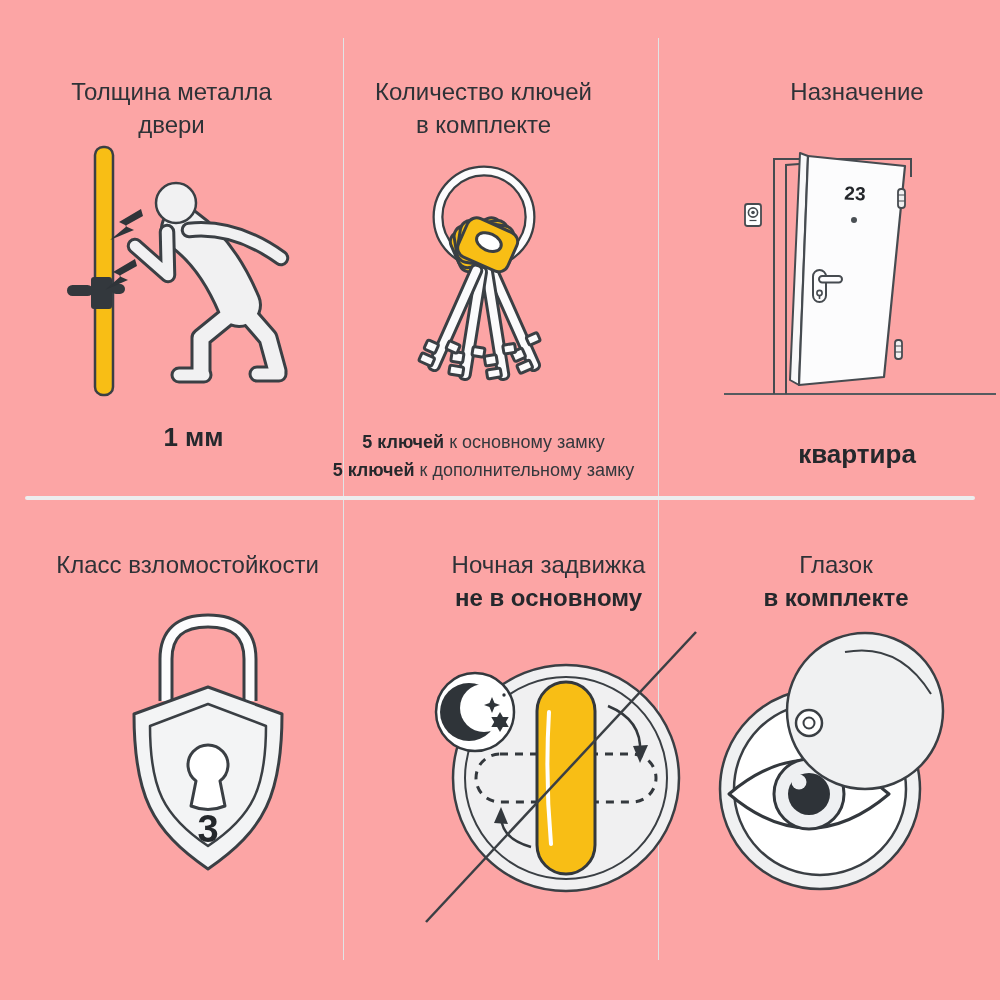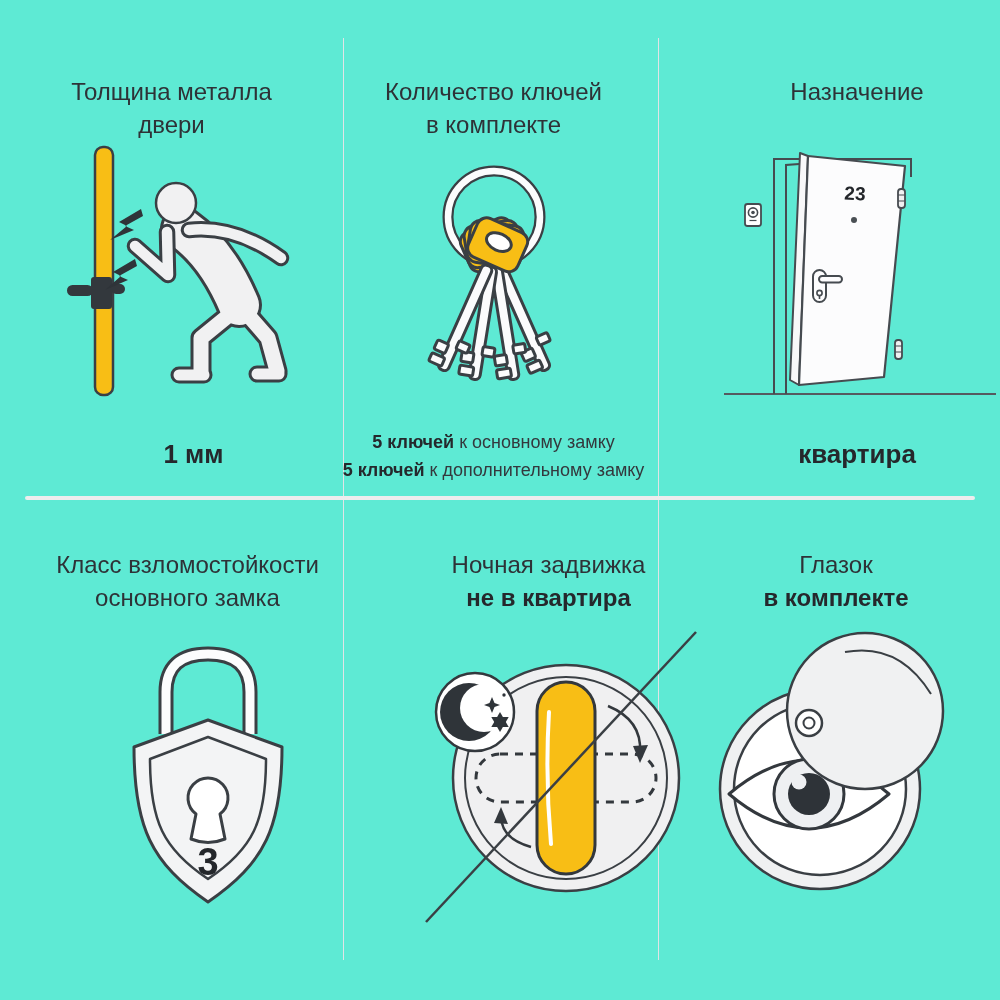--- a/index.html
+++ b/index.html
@@ -1,22 +1,22 @@
 <!DOCTYPE html>
 <html><head>
 <meta charset="utf-8">
 <style>
   html,body{margin:0;padding:0;background:#fff;}
-  #stage{position:relative;width:1000px;height:1000px;background:#5eead4;overflow:hidden;
+  #stage{position:relative;width:1000px;height:1000px;background:#fca5a5;overflow:hidden;
          font-family:"Liberation Sans", sans-serif;}
   .vdiv{position:absolute;top:38px;bottom:40px;width:1px;background:#e1e4e6;}
   .hdiv{position:absolute;left:25px;right:25px;top:496px;height:4px;background:#ededee;border-radius:2px;}
   .panel{position:absolute;display:flex;flex-direction:column;align-items:center;}
   .p1{left:0;top:30px;width:343px;height:466px;}
-  .p2{left:336px;top:30px;width:315px;height:466px;}
+  .p2{left:326px;top:30px;width:315px;height:466px;}
   .p3{left:658px;top:30px;width:342px;height:466px;padding-left:28px;}
   .p4{left:16px;top:520px;width:343px;height:480px;}
   .p5{left:343px;top:520px;width:315px;height:480px;padding-left:48px;}
   .p6{left:658px;top:520px;width:356px;height:480px;}
   .title{margin-top:45px;font-size:24px;font-weight:500;color:#2e3237;text-align:center;line-height:1.38;}
   .p4 .title,.p5 .title,.p6 .title{margin-top:28px;}
   .title .bold{font-weight:700;color:#25282c;}
   .caption{font-size:26px;font-weight:700;color:#25282c;text-align:center;}
   .keys-caption{font-size:18px;color:#34383d;line-height:1.55;text-align:center;margin-top:22px;}
   .keys-caption b{font-weight:700;color:#25282c;}
@@ -63,21 +63,21 @@
         <path d="M112,93 L113,136 L80,107" stroke="#3A3F44" stroke-width="16.5"></path>
         <path d="M112,93 L113,136 L80,107" stroke="#F1F1F2" stroke-width="10.5"></path>
         <circle cx="121" cy="64" r="20" fill="#F1F1F2" stroke="#3A3F44" stroke-width="2.5"></circle>
       </g>
 
       <g fill="#2F3439">
         <path d="M86,70 L64,83 L72,87 L55,101 L79,91 L70,87 L88,77 Z"></path>
         <path d="M80,120 L58,133 L66,137 L50,151 L73,141 L64,137 L82,127 Z"></path>
       </g>
     </svg>
-    <div class="caption" style="position:relative;left:22px;margin-top:30px">1 мм</div>
+    <div class="caption" style="position:relative;left:22px;margin-top:13px">1 мм</div>
   </div>
 
   <div class="panel p2">
     <div class="title">
       <span>Количество ключей</span><br>
       <span>в комплекте</span>
     </div>
     <svg width="240" height="250" viewBox="0 0 240 250" style="margin-top:16px">
       <circle cx="120" cy="60" r="46" fill="none" stroke="#3A3F44" stroke-width="11"></circle>
       <circle cx="120" cy="60" r="46" fill="none" stroke="#FCFCFD" stroke-width="6.5"></circle>
@@ -158,36 +158,35 @@
         <line x1="177" y1="196" x2="184" y2="196" stroke-width="1"></line>
         <line x1="177" y1="202" x2="184" y2="202" stroke-width="1"></line>
       </g>
     </svg>
     <div class="caption" style="margin-top:29px">квартира</div>
   </div>
 
   <div class="panel p4">
     <div class="title">
       <span>Класс взломостойкости</span><br>
-      <span>основного замка</span>
     </div>
     <svg width="200" height="290" viewBox="0 0 200 290" style="position:relative;left:20px;margin-top:16px">
       <path d="M58,104 L58,62 Q58,24 100,24 Q142,24 142,62 L142,104" fill="none" stroke="#3A3F44" stroke-width="15"></path>
       <path d="M58,104 L58,62 Q58,24 100,24 Q142,24 142,62 L142,104" fill="none" stroke="#FCFCFD" stroke-width="9"></path>
       <path d="M100,90 L174,117 C174,197 157,233 100,272 C43,233 26,197 26,117 Z" fill="#F3F4F5" stroke="#3A3F44" stroke-width="3" stroke-linejoin="round"></path>
       <path d="M100,107 L158,129 C158,191 145,219 100,249 C55,219 42,191 42,129 Z" fill="none" stroke="#3A3F44" stroke-width="2.5" stroke-linejoin="round"></path>
       <path d="M88,184 A20,20 0 1 1 112,184 L117,209 Q100,216 83,209 Z" fill="#FFF" stroke="#3A3F44" stroke-width="3" stroke-linejoin="round"></path>
       <text x="100" y="245" font-size="38" text-anchor="middle">3</text>
     </svg>
   </div>
 
   <div class="panel p5">
     <div class="title">
       <span>Ночная задвижка</span><br>
-      <span class="bold">не в квартира</span>
+      <span class="bold">не в основному</span>
     </div>
     <svg width="300" height="320" viewBox="0 0 300 320" style="position:relative;left:19px;margin-top:6px">
       <circle cx="148" cy="158" r="113" fill="#F0F0F1" stroke="#3A3F44" stroke-width="2.5"></circle>
       <circle cx="148" cy="158" r="101" fill="none" stroke="#3A3F44" stroke-width="2"></circle>
       <rect x="58" y="134" width="180" height="48" rx="24" fill="none" stroke="#33383D" stroke-width="3" stroke-dasharray="8 7"></rect>
       <g>
         <rect x="119" y="62" width="58" height="192" rx="29" fill="#F8BE15" stroke="#33383D" stroke-width="3"></rect>
         <path d="M131,92 Q127,158 133,224" fill="none" stroke="#FFF" stroke-width="4" stroke-linecap="round"></path>
       </g>
       <g fill="#33383D">

